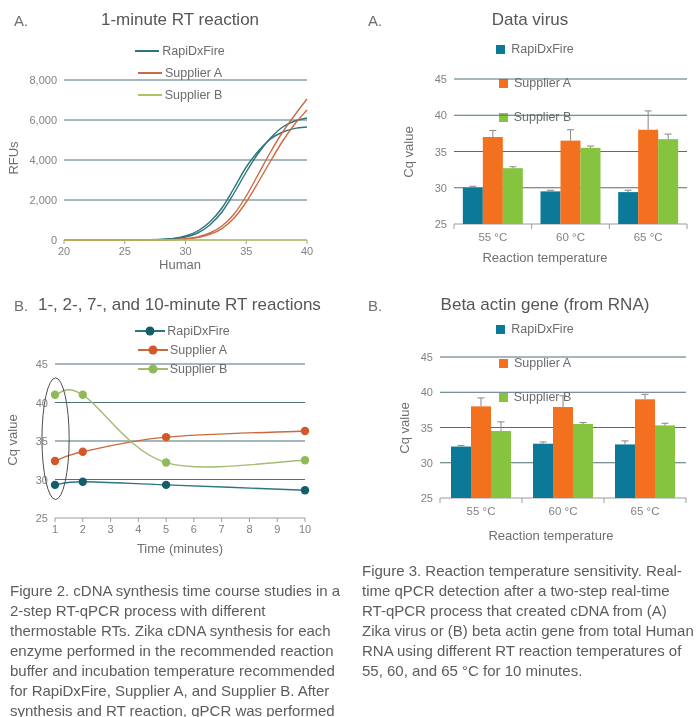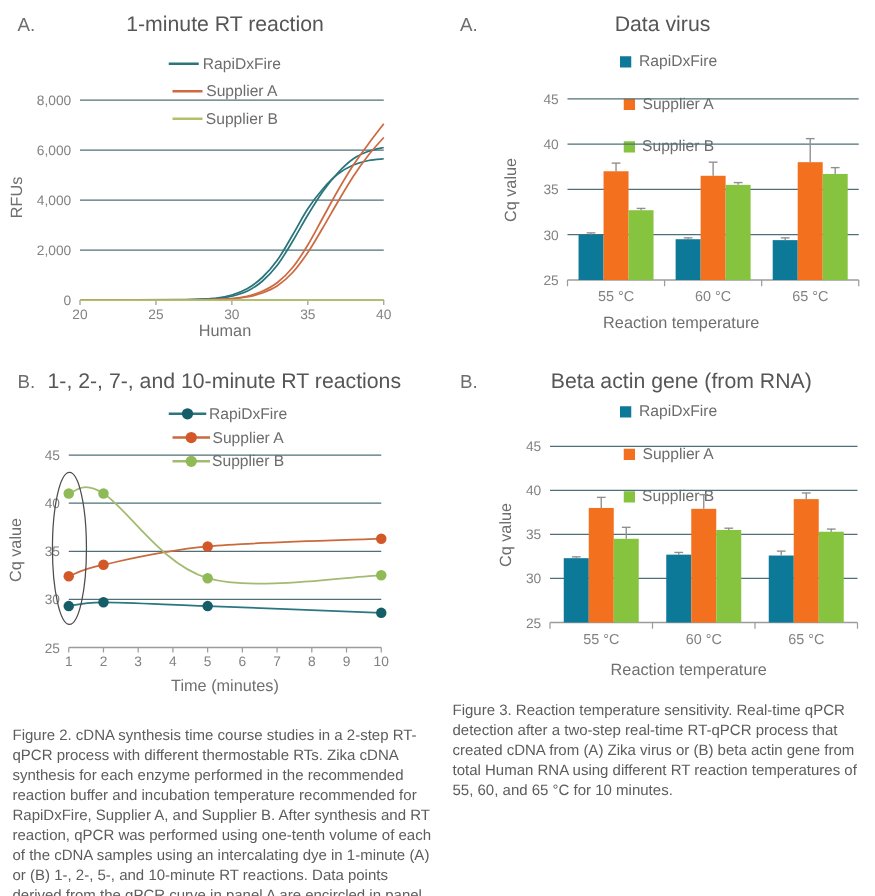--- a/index.html
+++ b/index.html
@@ -18,21 +18,21 @@
   .legend{position:absolute;display:flex;justify-content:center;align-items:center;flex-direction:column;}
   .legend .li{display:flex;align-items:center;font-size:12.5px;color:#6c6c6c;white-space:nowrap;}
   .legend.line{gap:8px}
   .legend.dot-line{gap:5px}
   .legend.square{gap:20px}
   .legend.line .m{width:24px;height:2px;margin-right:3px;}
   .legend.dot-line .m{width:30px;height:2px;position:relative;margin-right:2px;}
   .legend.dot-line .m i{position:absolute;left:50%;top:50%;width:9px;height:9px;
         border-radius:50%;transform:translate(-50%,-50%);display:block;}
   .legend.square .m{width:9px;height:9px;margin-right:6px;}
-  .caption{position:absolute;margin:0;font-size:12px;line-height:1.33;color:#5c5c5c;}
+  .caption{position:absolute;margin:0;font-size:15px;line-height:1.33;color:#5c5c5c;}
 </style>
 </head>
 <body>
 
 <div id="canvas">
 
   <section>
     <span class="plabel" style="left:14px;top:12px;">A.</span>
     <h2 class="ptitle" style="left:40px;top:10px;width:280px;">1-minute RT reaction</h2>
     <div class="legend line" style="left:25px;top:44px;width:310px;">

